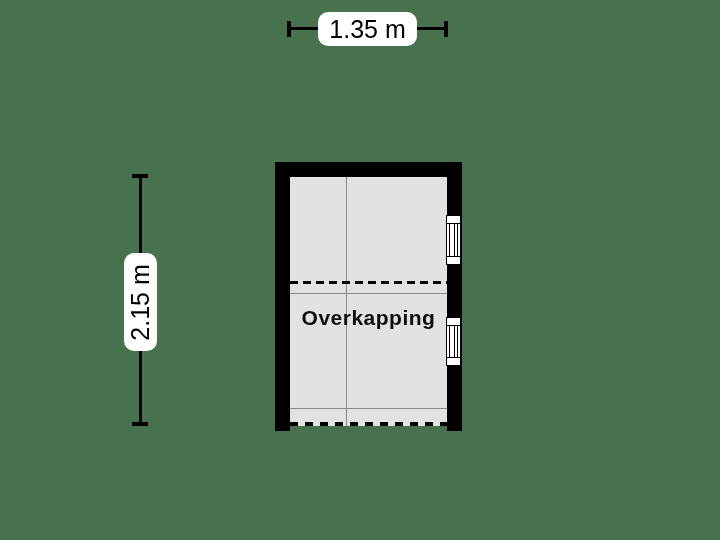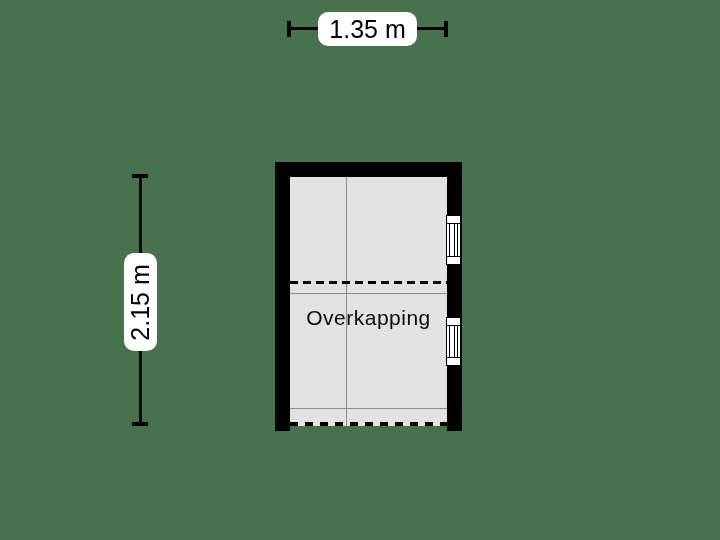--- a/index.html
+++ b/index.html
@@ -47,21 +47,21 @@
   .thin-h.b{top:231px;}
   .dash-h{
     position:absolute;left:0;width:100%;
     background:repeating-linear-gradient(90deg,#000 0 8px,transparent 8px 13px);
   }
   .dash-h.mid{top:104px;height:3px;}
   .dash-h.bottom{bottom:0;height:4px;background:repeating-linear-gradient(90deg,#000 0 8px,transparent 8px 15px);}
 
   .room-label{
     position:absolute;left:0;top:129px;width:100%;
-    text-align:center;font-size:21px;color:#0d0d0d;letter-spacing:0.5px;
+    text-align:center;font-size:21px;color:#0d0d0d;letter-spacing:0.5px;font-weight:bold;
   }
 
   
   .window{
     position:absolute;left:426px;width:15px;background:#fff;
     border:1px solid #000;box-sizing:border-box;
   }
   .window.upper{top:211px;height:50px;}
   .window.lower{top:313px;height:49px;}
   .win-cap-t{position:absolute;left:0;right:0;top:7px;height:1px;background:#000;}

